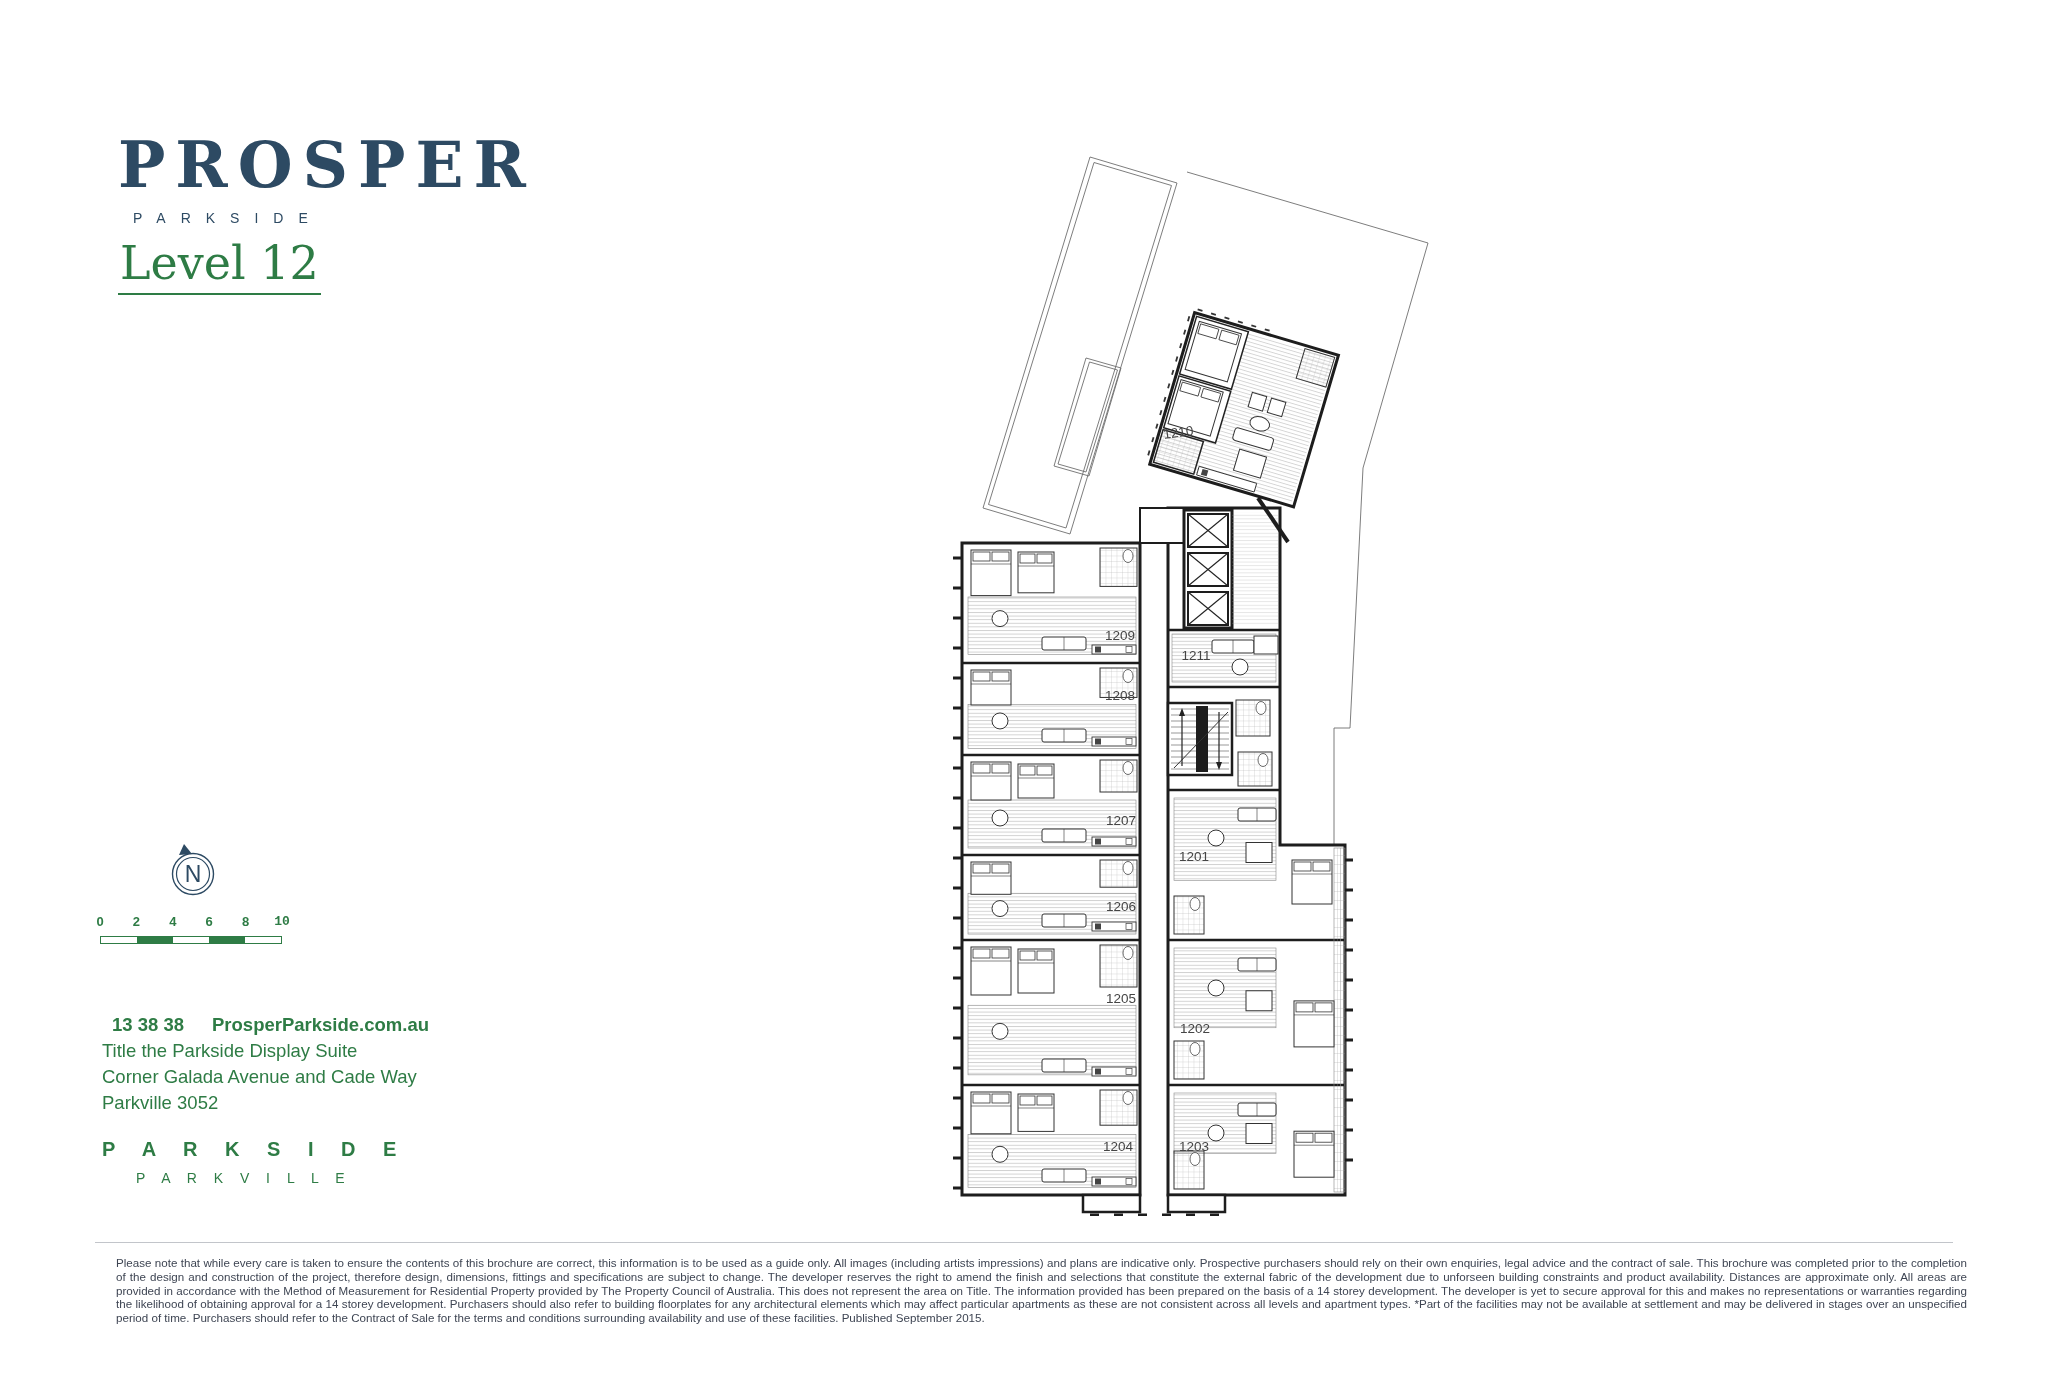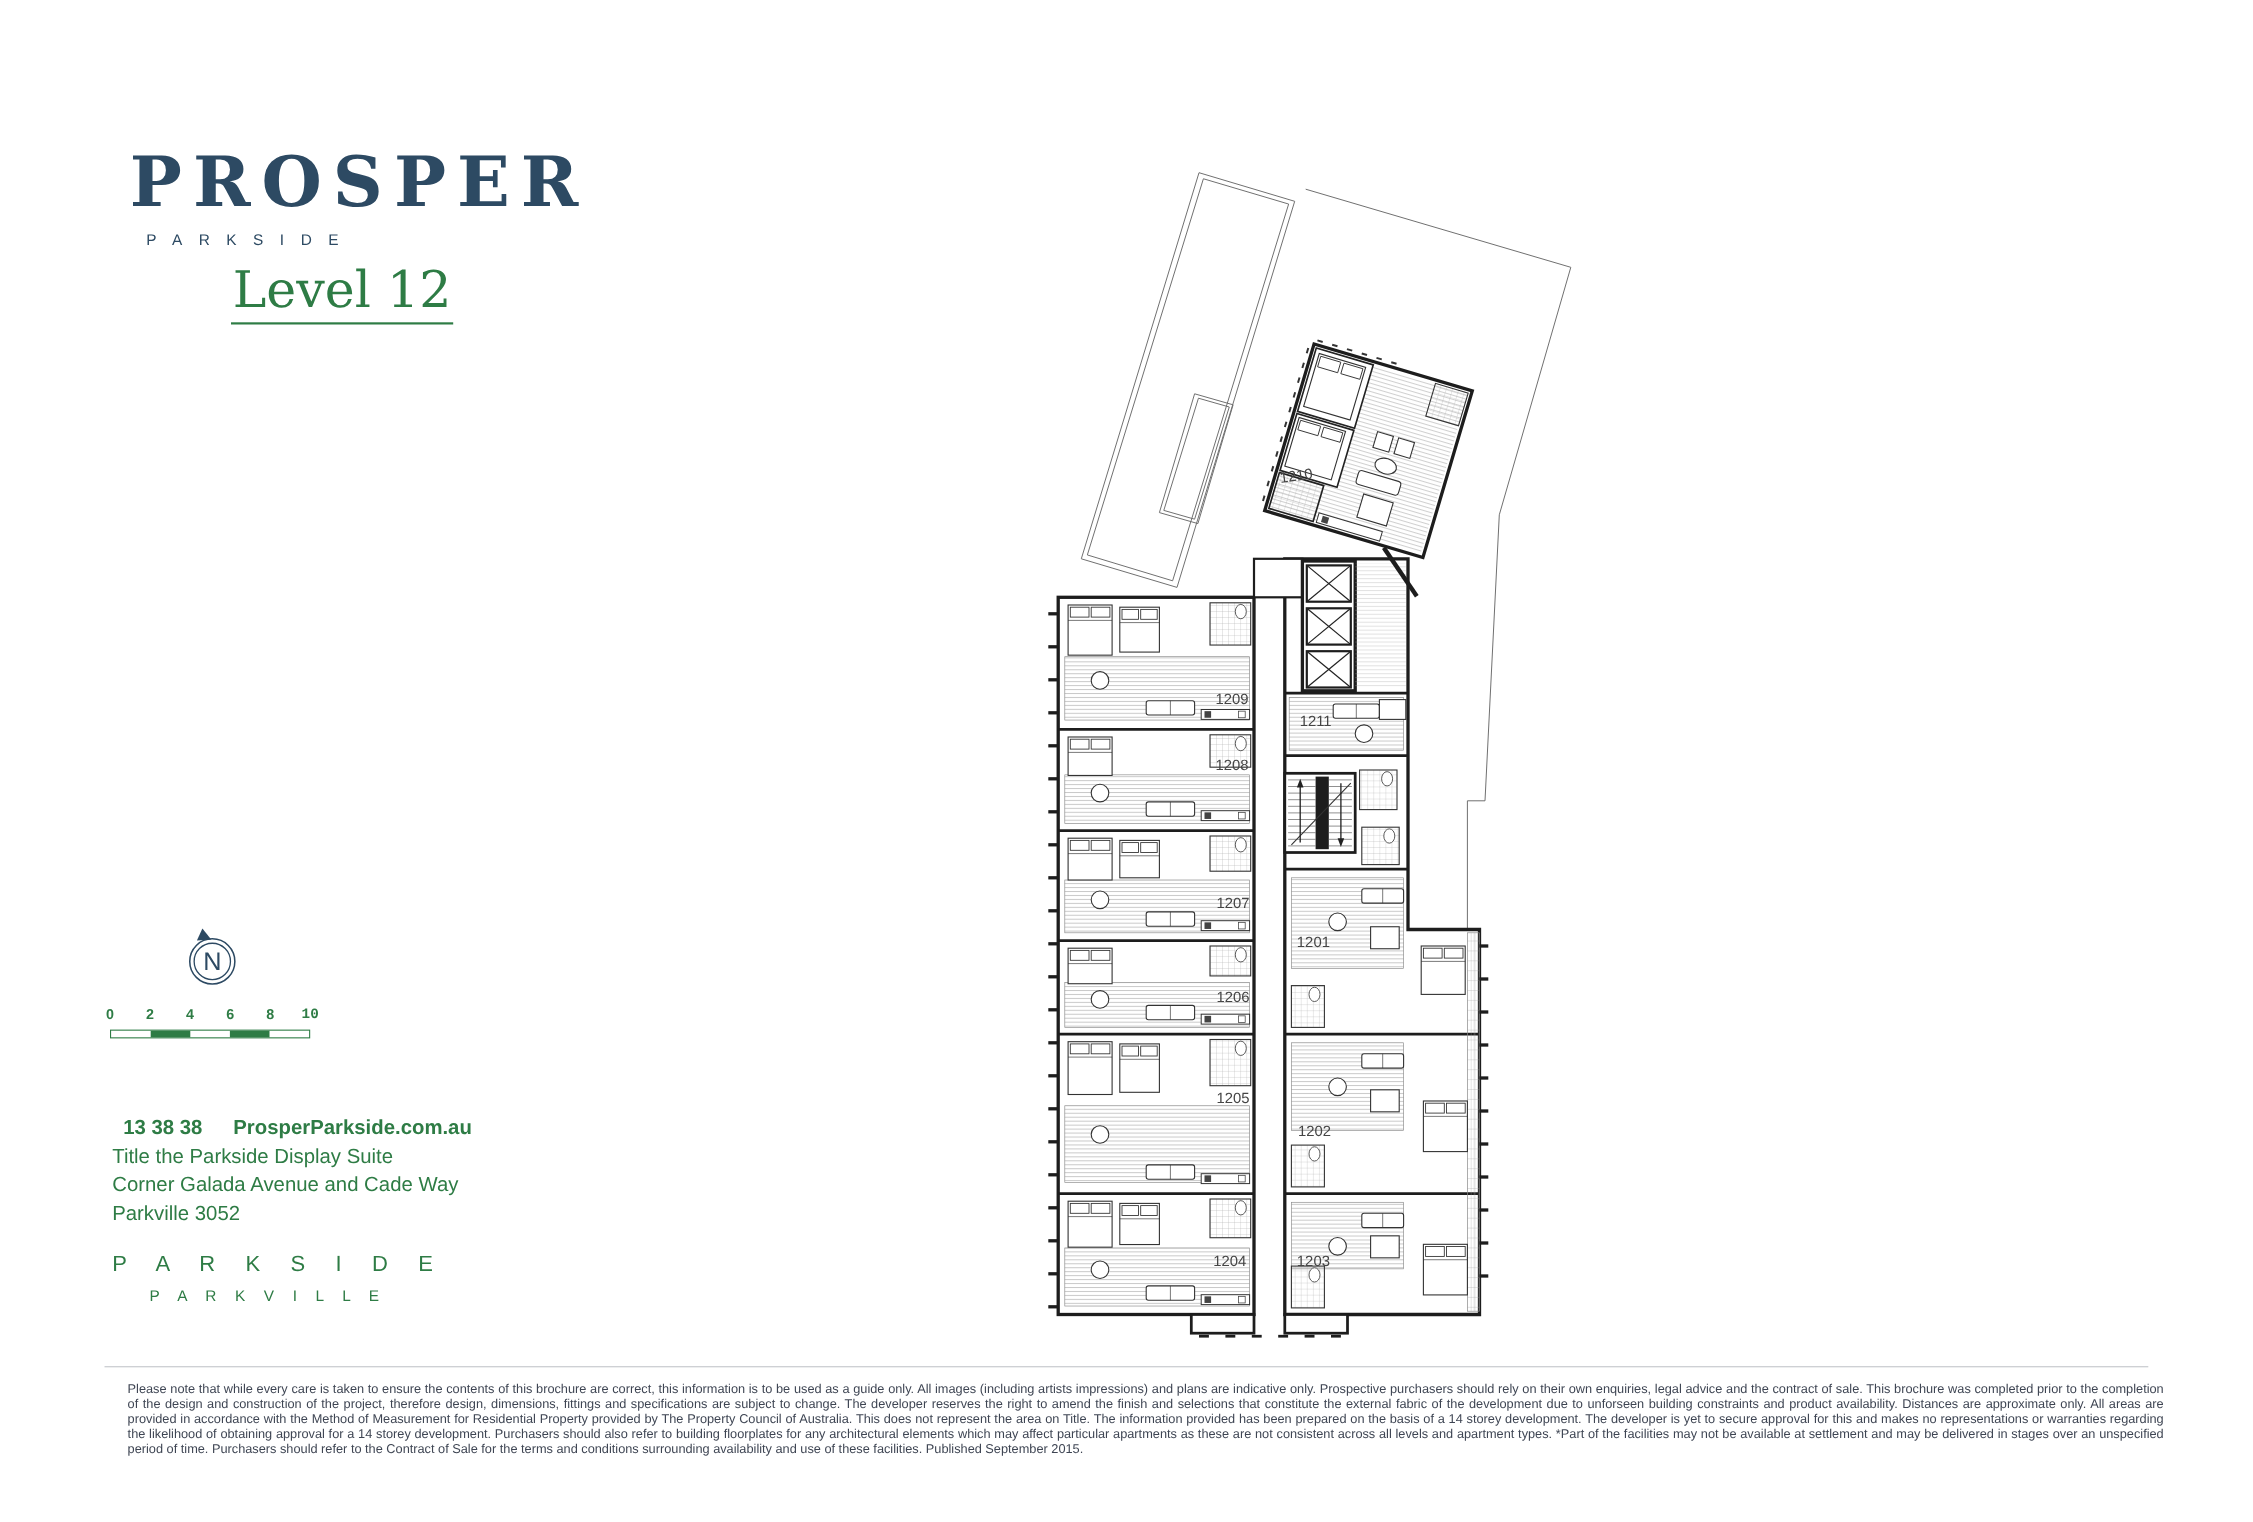--- a/index.html
+++ b/index.html
@@ -11,42 +11,42 @@
     font-family:"Liberation Sans",sans-serif;}
   .abs{position:absolute;}
 
   
   .brand{left:118px;top:92px;width:386px;text-align:left;margin-top:36px;}
   .brand-name{font-family:"DejaVu Serif","Liberation Serif",serif;font-weight:bold;
     font-size:63px;letter-spacing:10px;color:var(--c-navy);white-space:nowrap;}
   .brand-sub{font-size:14px;letter-spacing:15px;color:var(--c-navy);margin-top:8px;text-indent:15px;}
 
   
-  .level-wrap{left:118px;top:236px;width:386px;text-align:center;}
+  .level-wrap{left:118px;top:236px;width:386px;}
   .level{display:inline-block;font-family:"DejaVu Serif","Liberation Serif",serif;
     font-size:46px;color:var(--c-green);border-bottom:2px solid var(--c-green);
     padding:0 2px 3px 2px;}
 
   
   .scalebar{left:100px;top:914px;width:186px;height:34px;}
   .scalebar .num{position:absolute;top:0;transform:translateX(-50%);
     font-size:13px;font-weight:bold;color:var(--c-green);}
   .scalebar .bar{position:absolute;left:0;top:22px;width:182px;height:8px;
     border:1px solid var(--c-green);display:flex;}
   .scalebar .seg{flex:1 1 20%;height:100%;}
   .scalebar .seg.g{background:var(--c-green);}
 
   
   .contact{left:102px;top:1012px;color:var(--c-green);font-size:18.5px;line-height:26px;}
   .contact .b{font-weight:bold;margin-left:10px;}
   .contact .gap{display:inline-block;width:18px;}
 
   
   .flogo{left:102px;top:1138px;color:var(--c-green);}
-  .flogo-name{font-size:20px;letter-spacing:11px;font-weight:normal;}
+  .flogo-name{font-size:20px;letter-spacing:11px;font-weight:bold;}
   .flogo-sub{font-size:14px;letter-spacing:6.5px;margin-top:9px;padding-left:34px;}
 
   
   .divider{left:95px;top:1242px;width:1858px;height:1px;background:var(--c-divider);}
   .disclaimer{left:116px;top:1256px;width:1851px;font-size:11.6px;line-height:13.8px;
     color:var(--c-ink);text-align:justify;}
 
   svg text{font-family:"Liberation Sans",sans-serif;}
 </style>
 </head>

